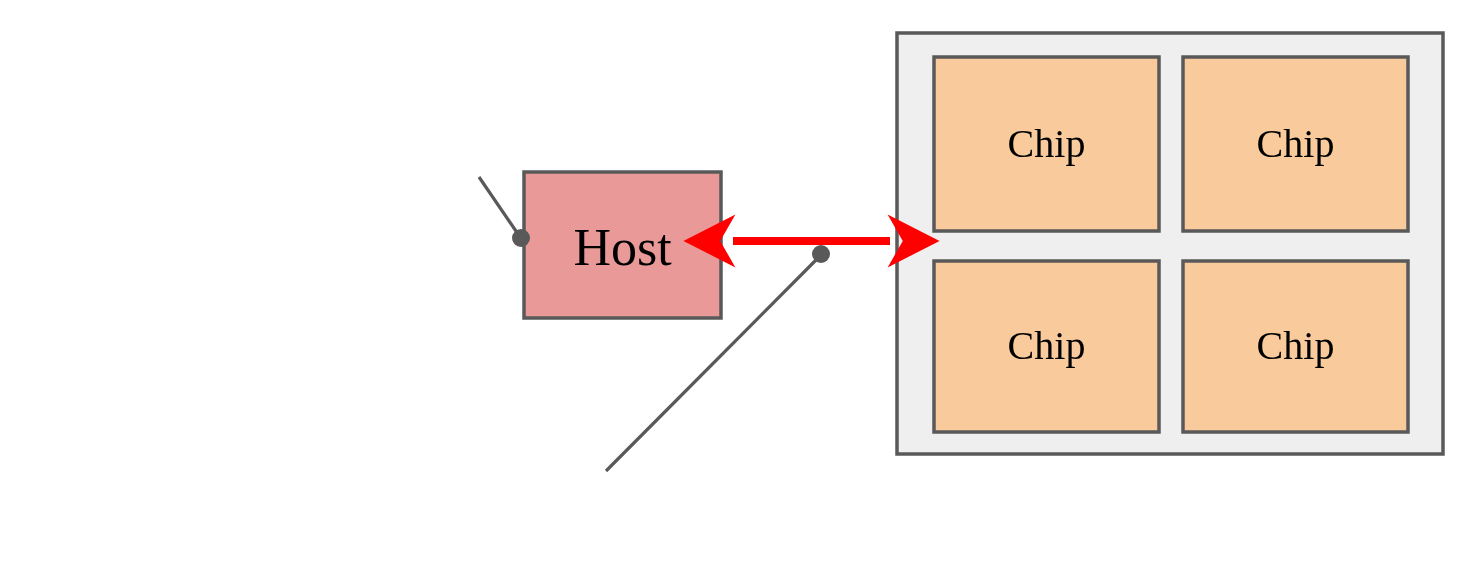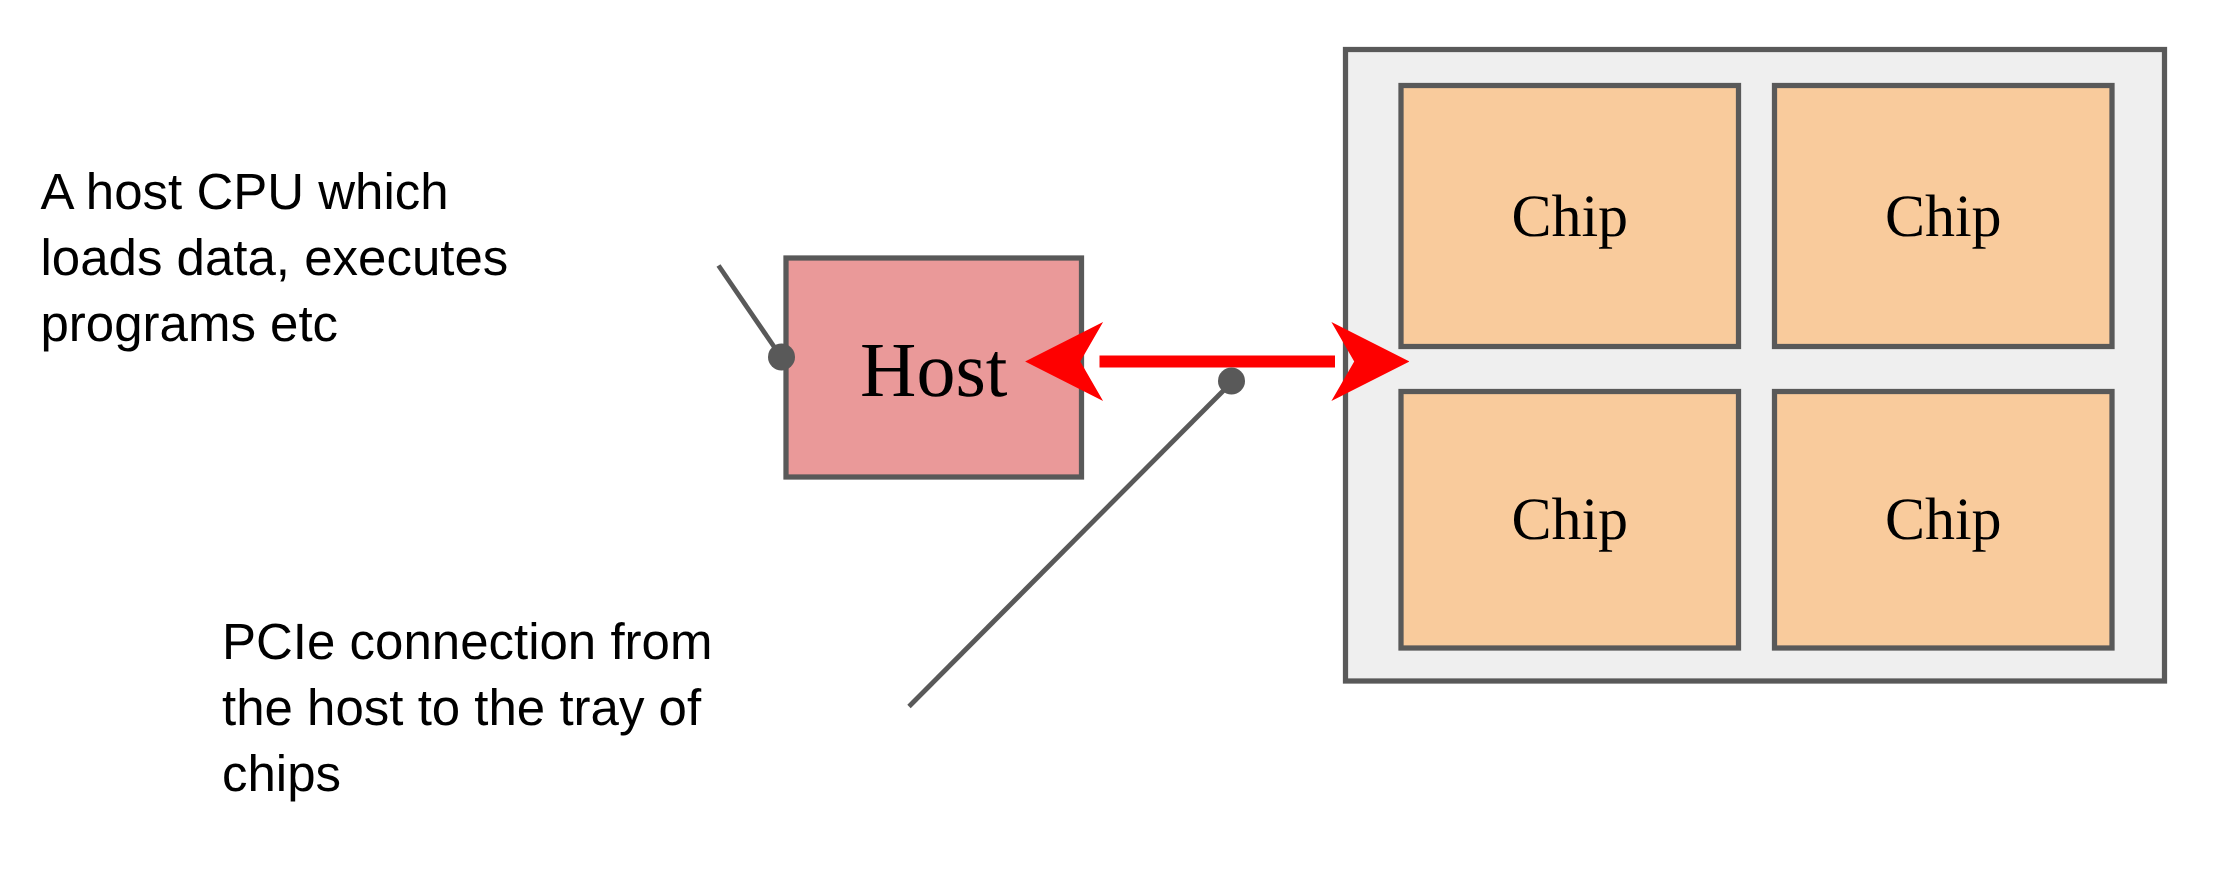--- a/index.html
+++ b/index.html
@@ -99,21 +99,15 @@
   <div class="shape-label host-label" style="left:524px; top:218px; width:197px;">Host</div>
 
   <div class="shape-label chip-label" style="left:934px; top:120px; width:225px;">Chip</div>
 
   <div class="shape-label chip-label" style="left:1183px; top:120px; width:225px;">Chip</div>
 
   <div class="shape-label chip-label" style="left:934px; top:322px; width:225px;">Chip</div>
 
   <div class="shape-label chip-label" style="left:1183px; top:322px; width:225px;">Chip</div>
 
-  <div class="annotation-text" id="annotation-host-cpu">A host CPU which
-loads data, executes
-programs etc</div>
 
-  <div class="annotation-text" id="annotation-pcie">PCIe connection from
-the host to the tray of
-chips</div>
 
 </div>
 
 </body></html>

